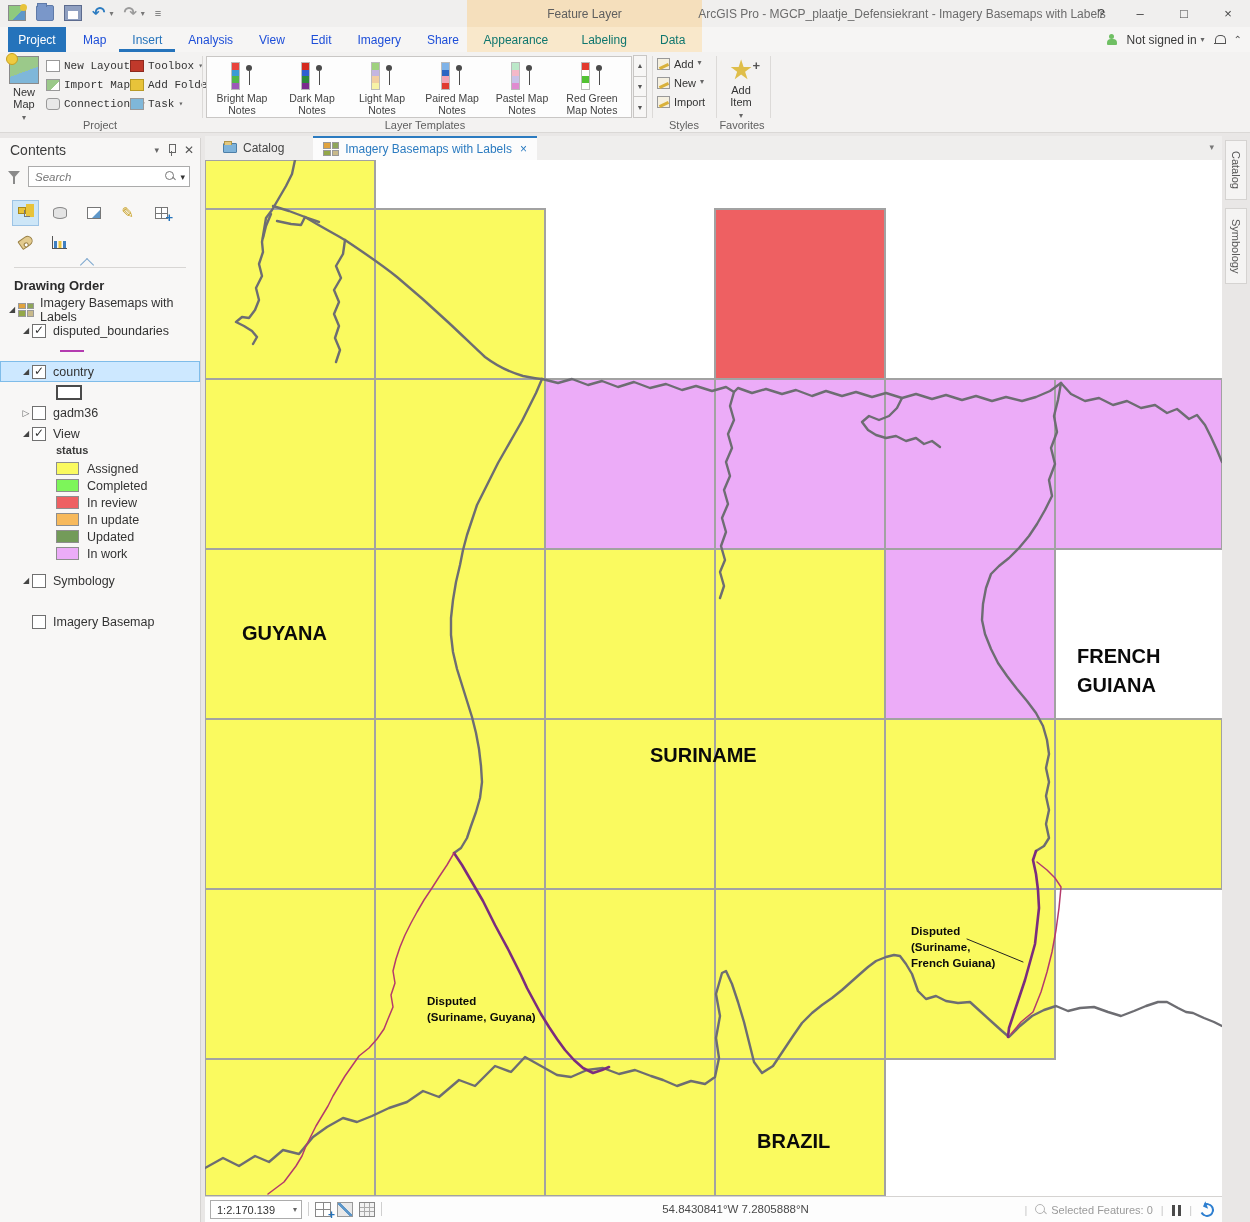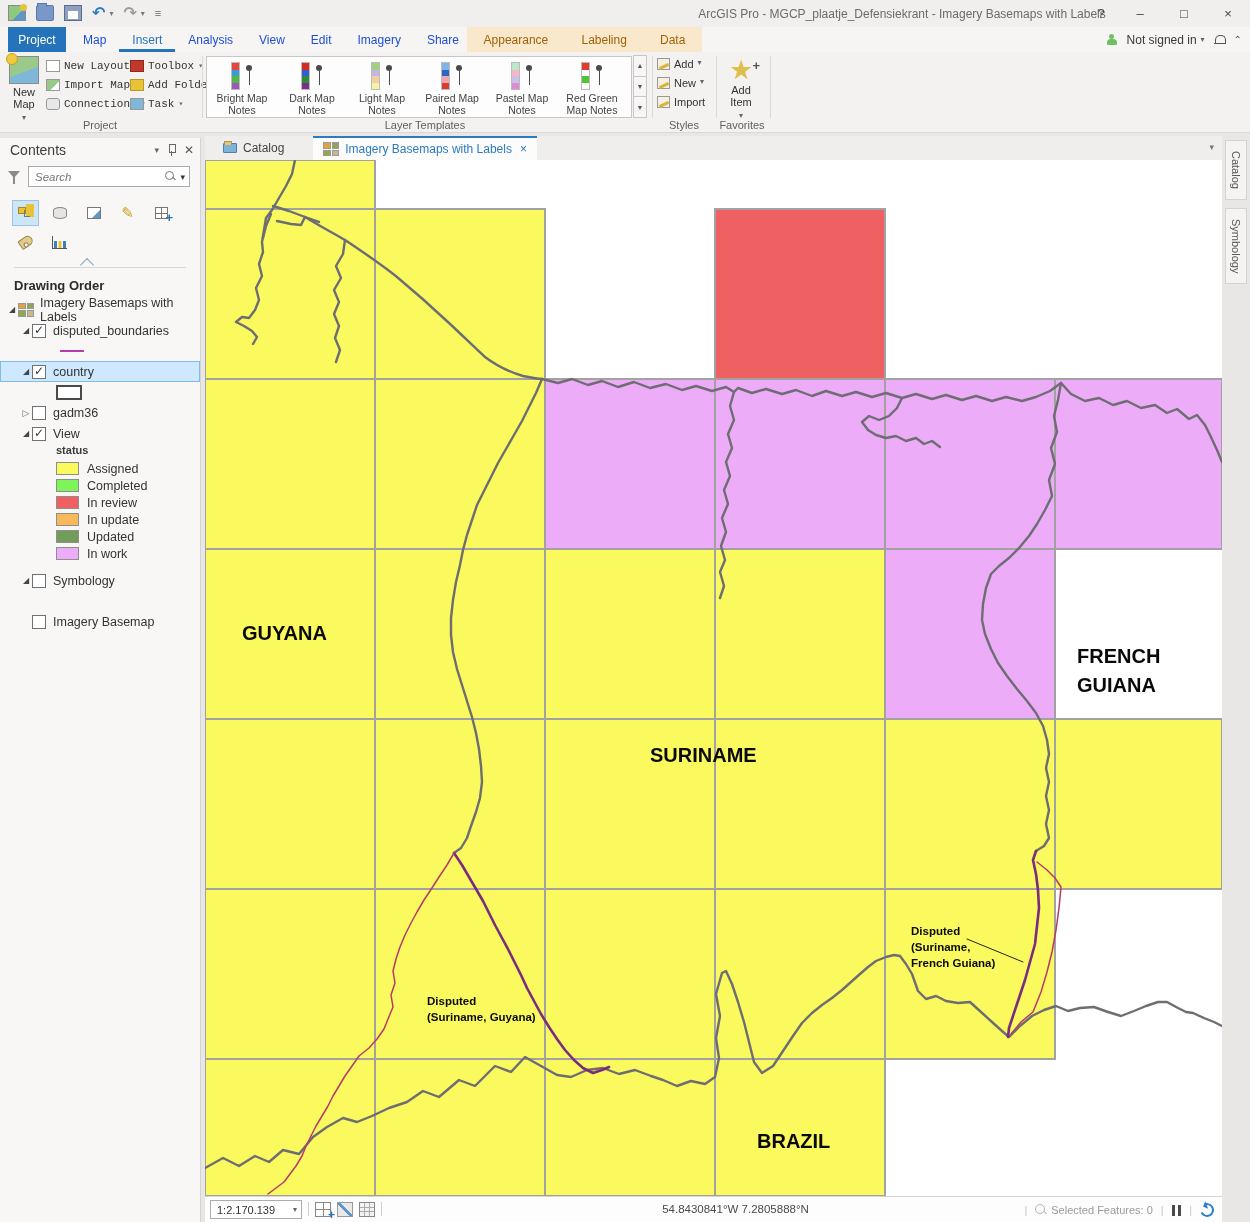--- a/index.html
+++ b/index.html
@@ -33,21 +33,21 @@
   .win-help { width:34px; }
 
   
   #tabrow { position:absolute; left:0; top:27px; width:1250px; height:25px; background:#F6F5F4; }
   #backstage-tab { position:absolute; left:8px; top:0; width:58px; height:25px; background:#2573BB; color:#fff;
     font-size:12px; display:flex; align-items:center; justify-content:center; }
   #main-tabs { position:absolute; left:70px; top:0; width:397px; height:25px; display:flex; }
   .rtab { padding:0 13px; height:25px; display:flex; align-items:center; font-size:12px; color:#1d4ed8; cursor:default; }
   .rtab.active { color:#2573BB; border-bottom:3px solid #2573BB; padding-top:3px; }
   #ctx-tabs { position:absolute; left:467px; top:0; width:235px; height:25px; background:#F9E8CB; display:flex; justify-content:space-around; }
-  #ctx-tabs .rtab { color:#a16207; }
+  #ctx-tabs .rtab { color:#0f766e; }
   #account { position:absolute; right:8px; top:0; height:25px; display:flex; align-items:center; gap:9px; }
   .person-icon { width:12px; height:12px; display:inline-block; position:relative; }
   .person-icon::before { content:""; position:absolute; left:3.5px; top:0; width:5px; height:5px; border-radius:50%; background:#6FBF63; }
   .person-icon::after { content:""; position:absolute; left:1px; top:5.5px; width:10px; height:6px; border-radius:4px 4px 1px 1px; background:#6FBF63; }
   #account .txt { font-size:12px; color:#3a3a3a; }
   #account .dd { font-size:8px; color:#666; margin-left:-5px; }
   .bell-icon { width:11px; height:12px; display:inline-block; position:relative; }
   .bell-icon::before { content:""; position:absolute; left:1px; top:1px; width:9px; height:8px; border:1.4px solid #555; border-bottom:none; border-radius:5px 5px 0 0; }
   .bell-icon::after { content:""; position:absolute; left:0; top:9px; width:11px; height:1.4px; background:#555; }
   .chevron-up { font-size:10px; color:#555; }
@@ -199,20 +199,23 @@
 <div id="titlebar">
   <div class="qat">
     <span class="qicon qi-new"></span>
     <span class="qicon qi-folder"></span>
     <span class="qicon qi-save"></span>
     <span class="undo">↶</span>
       <span class="mini-dd">▾</span>
     <span class="redo">↷</span>
       <span class="mini-dd">▾</span>
     <span class="qat-customize">≡</span>
+  </div>
+  <div id="ctx-header">
+    <span>Feature Layer</span>
   </div>
   <div id="app-title">ArcGIS Pro - MGCP_plaatje_Defensiekrant - Imagery Basemaps with Labels</div>
   <div class="win-btns">
     <div class="win-btn win-help">?</div>
     <div class="win-btn">–</div>
     <div class="win-btn">□</div>
     <div class="win-btn">×</div>
   </div>
 </div>
 

